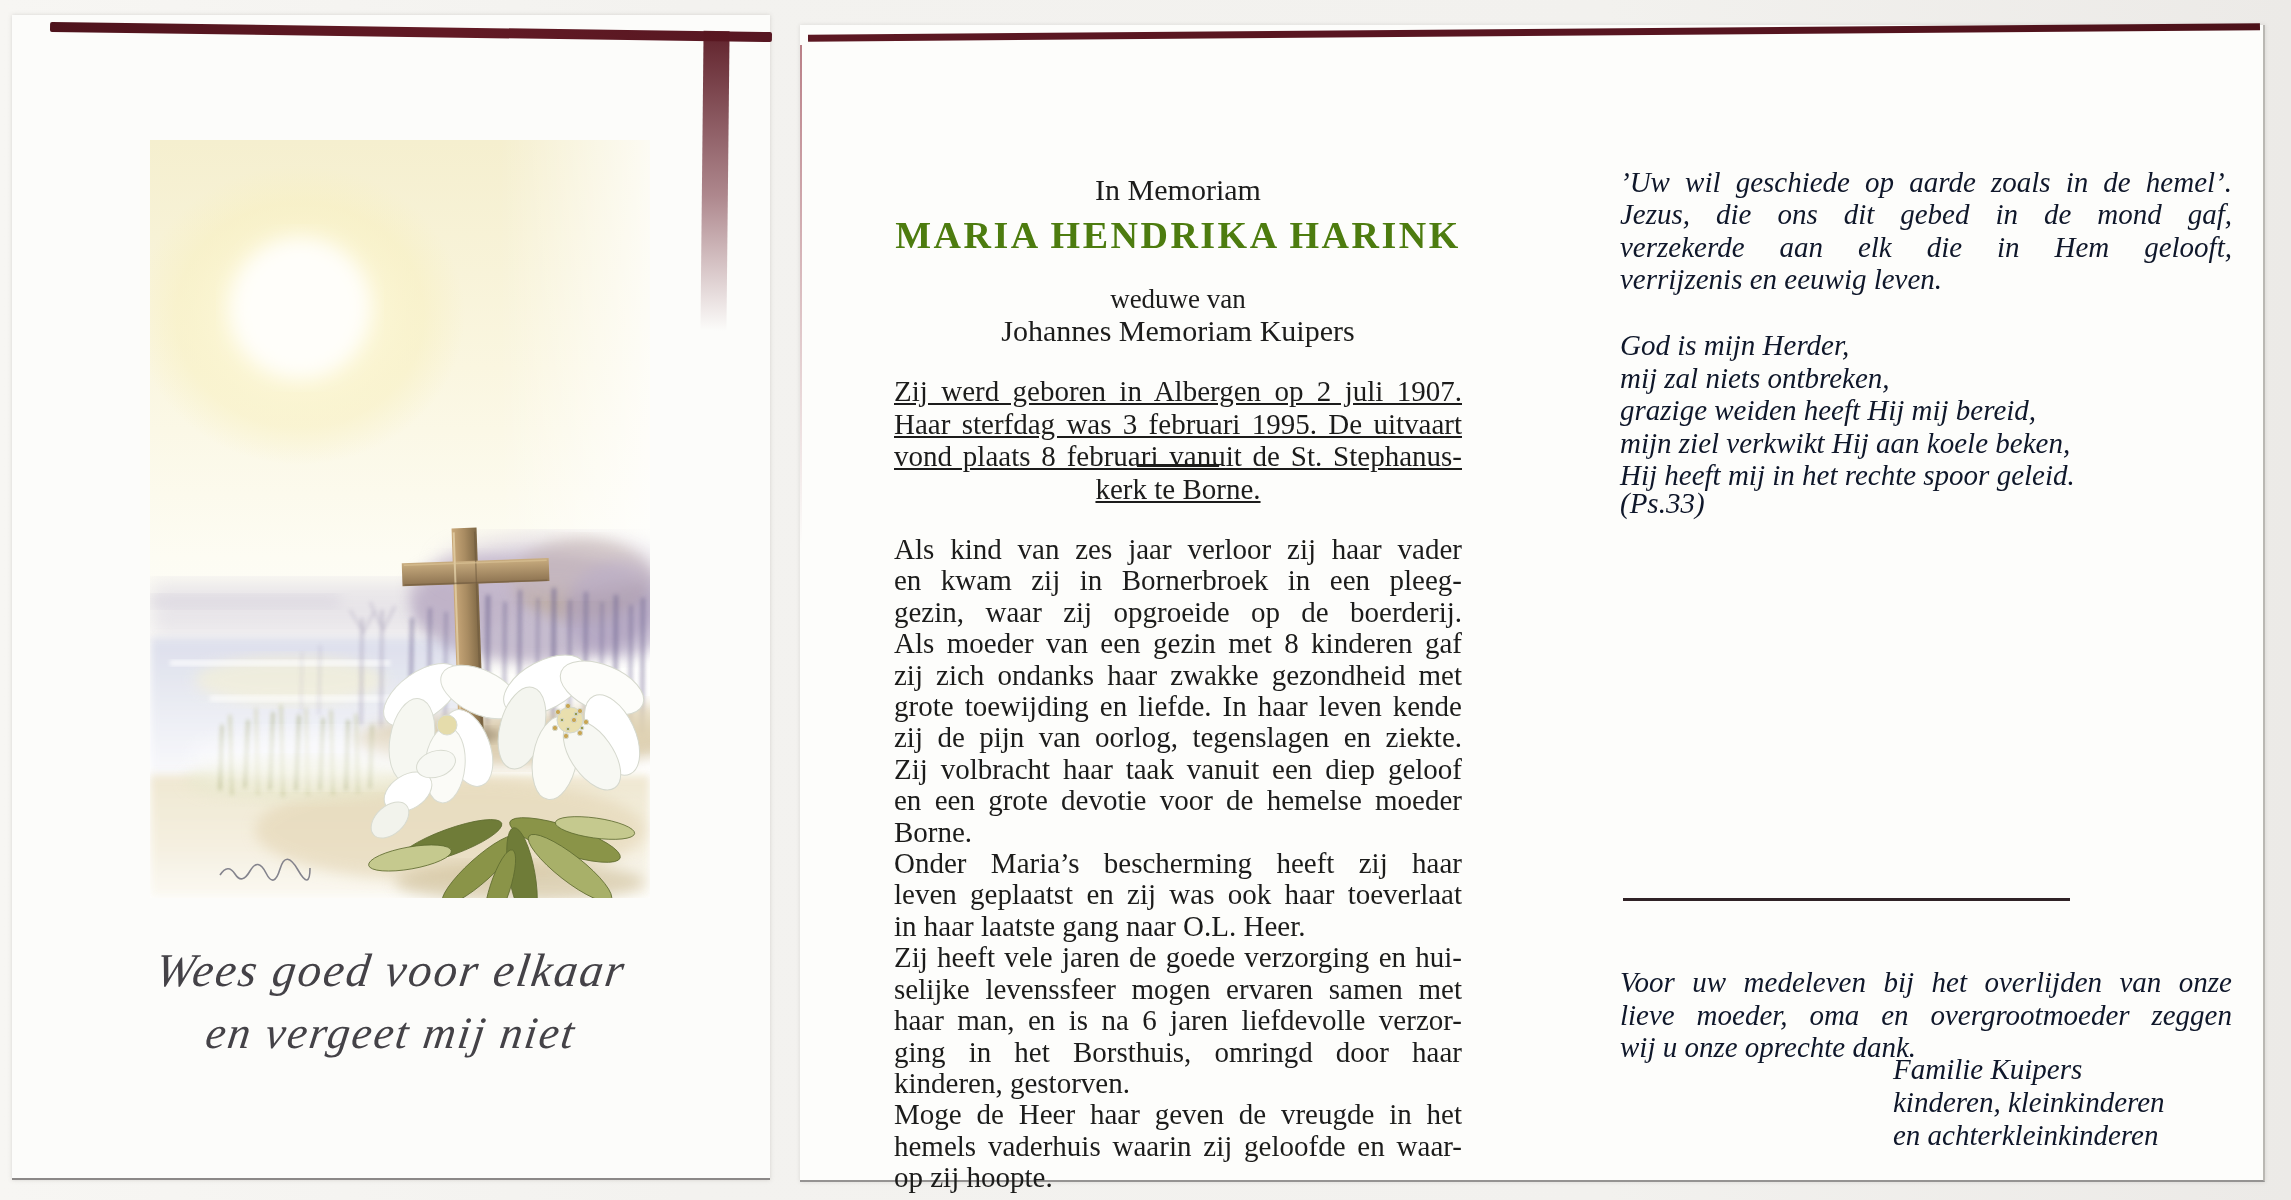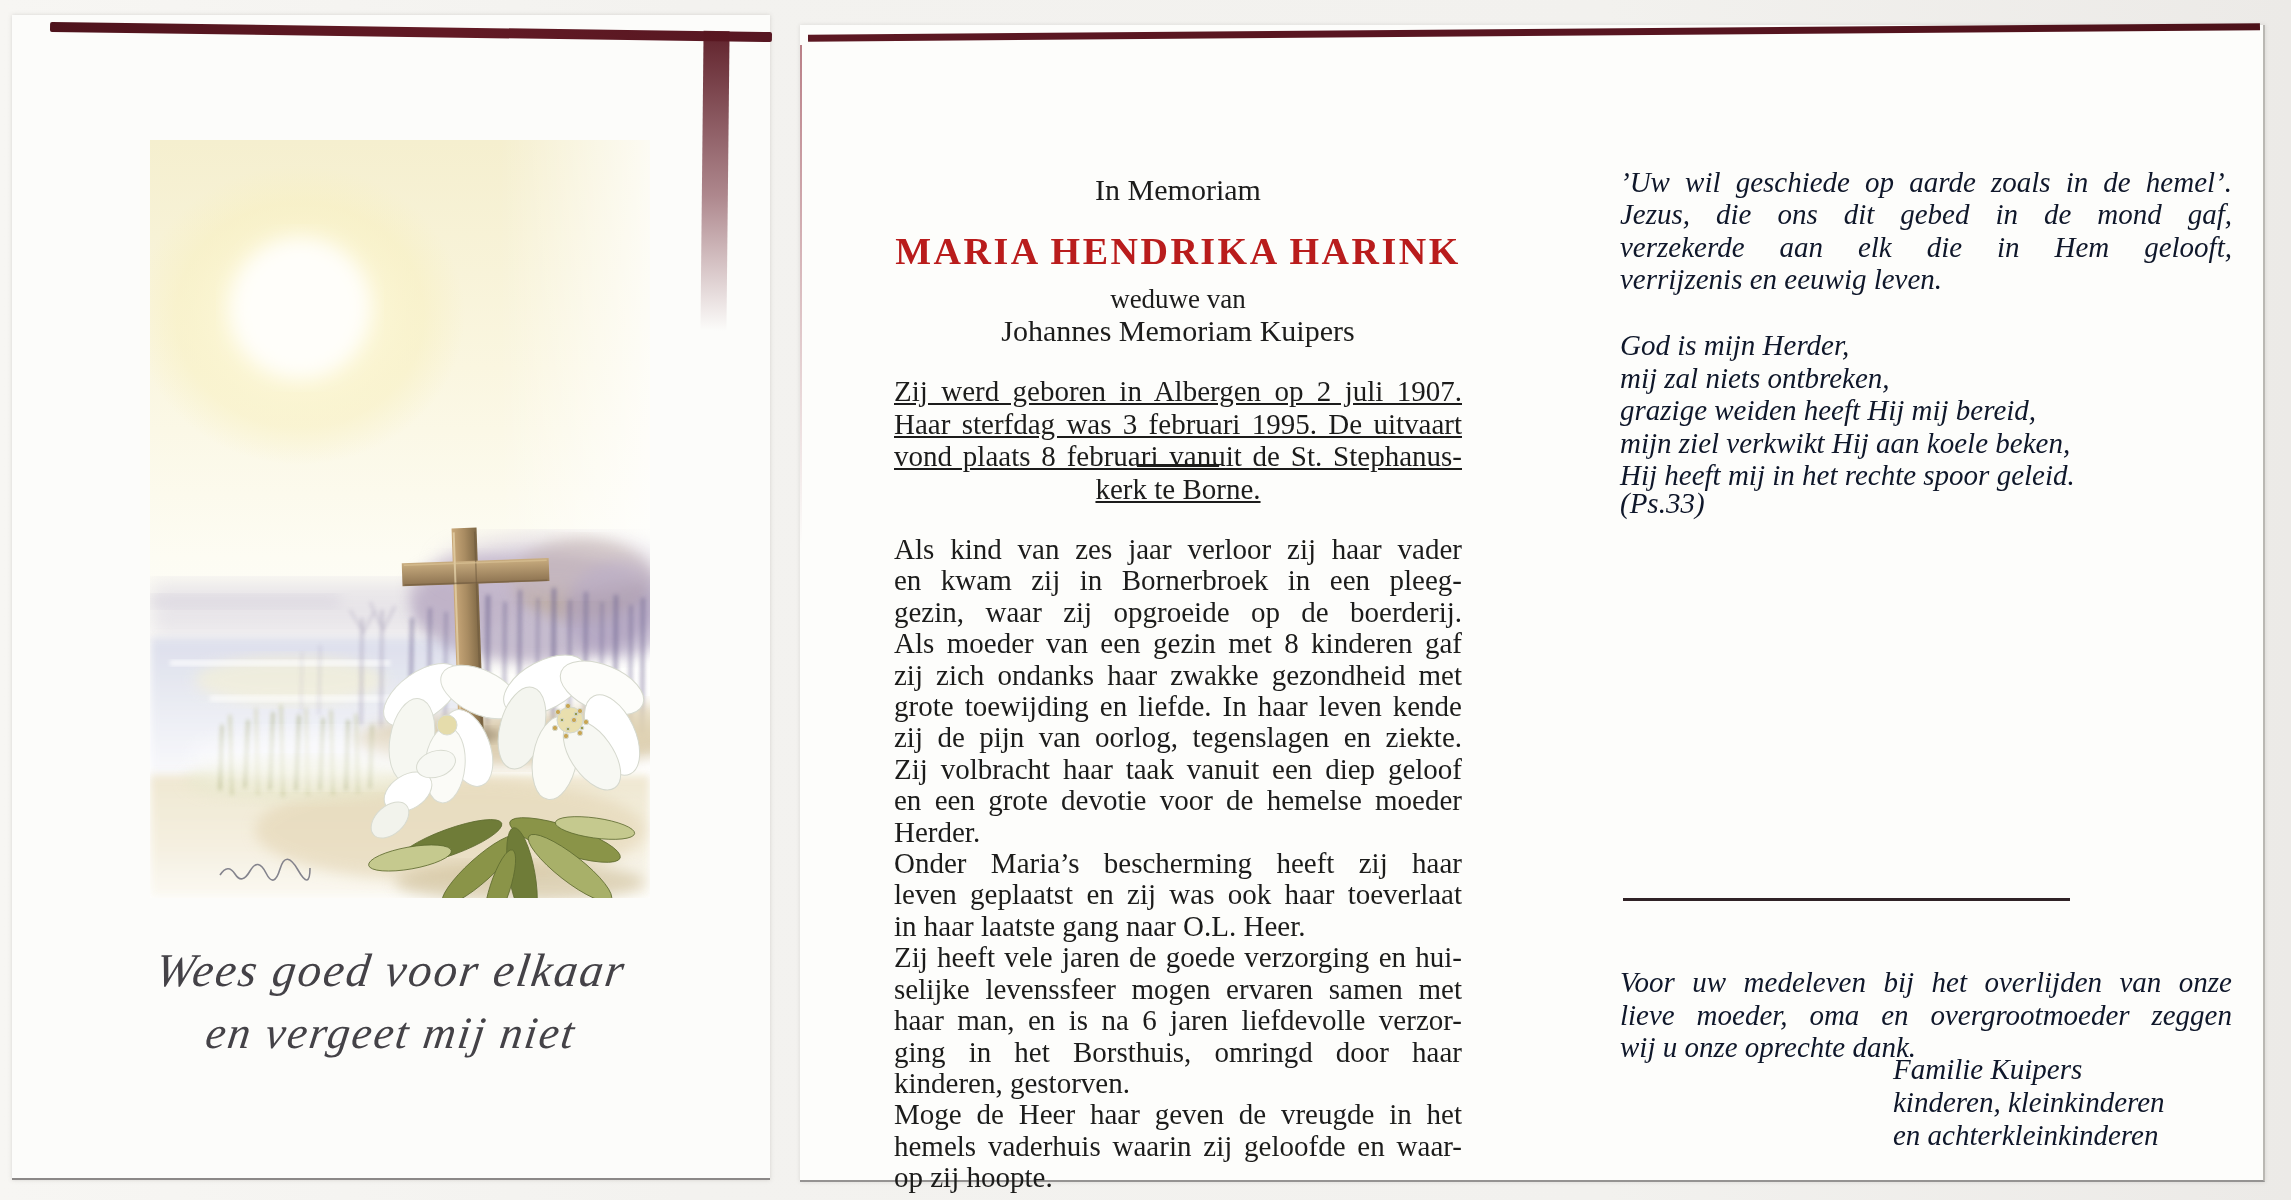--- a/index.html
+++ b/index.html
@@ -33,21 +33,21 @@
 
   .col{position:absolute;color:#1c1c1b;}
   .col-mem{left:94px;top:0;width:568px;height:100%;font-size:29px;}
   .col-prayer{left:820px;top:0;width:612px;height:100%;font-size:29px;font-style:italic;color:#0f172a;}
 
   .abs{position:absolute;left:0;width:100%;margin-top:46px;}
   .ctr{text-align:center;}
   .ln{width:100%;}
   .j{text-align:justify;text-align-last:justify;}
   .mem-header{top:102px;font-size:30px;}
-  .mem-name{top:158px;font-size:38px;font-weight:bold;letter-spacing:2.5px;color:#b91c1c;}
+  .mem-name{top:142px;font-size:38px;font-weight:bold;letter-spacing:2.5px;color:#4d7c0f;}
   .mem-rel{top:213px;font-size:27px;}
   .mem-spouse{top:243px;font-size:30px;}
   .mem-birth{top:304px;line-height:32.5px;text-decoration:underline;}
   .mem-divider{position:absolute;top:439px;left:243px;width:82px;height:3px;background:#1d1d1c;}
   .mem-life{top:463px;line-height:31.4px;}
 
   .pr-quote{top:95px;line-height:32.4px;}
   .pr-psalm{top:258px;line-height:32.6px;}
   .pr-ref{top:416px;padding-right:10px;box-sizing:border-box;}
   .pr-rule{position:absolute;top:873px;left:3px;width:447px;height:3px;background:#302226;}
@@ -286,21 +286,21 @@
       <div class="abs mem-life">
         <div class="ln j">Als kind van zes jaar verloor zij haar vader</div>
         <div class="ln j">en kwam zij in Bornerbroek in een pleeg-</div>
         <div class="ln j">gezin, waar zij opgroeide op de boerderij.</div>
         <div class="ln j">Als moeder van een gezin met 8 kinderen gaf</div>
         <div class="ln j">zij zich ondanks haar zwakke gezondheid met</div>
         <div class="ln j">grote toewijding en liefde. In haar leven kende</div>
         <div class="ln j">zij de pijn van oorlog, tegenslagen en ziekte.</div>
         <div class="ln j">Zij volbracht haar taak vanuit een diep geloof</div>
         <div class="ln j">en een grote devotie voor de hemelse moeder</div>
-        <div class="ln">Herder.</div>
+        <div class="ln">Borne.</div>
         <div class="ln j">Onder Maria’s bescherming heeft zij haar</div>
         <div class="ln j">leven geplaatst en zij was ook haar toeverlaat</div>
         <div class="ln">in haar laatste gang naar O.L. Heer.</div>
         <div class="ln j">Zij heeft vele jaren de goede verzorging en hui-</div>
         <div class="ln j">selijke levenssfeer mogen ervaren samen met</div>
         <div class="ln j">haar man, en is na 6 jaren liefdevolle verzor-</div>
         <div class="ln j">ging in het Borsthuis, omringd door haar</div>
         <div class="ln">kinderen, gestorven.</div>
         <div class="ln j">Moge de Heer haar geven de vreugde in het</div>
         <div class="ln j">hemels vaderhuis waarin zij geloofde en waar-</div>

